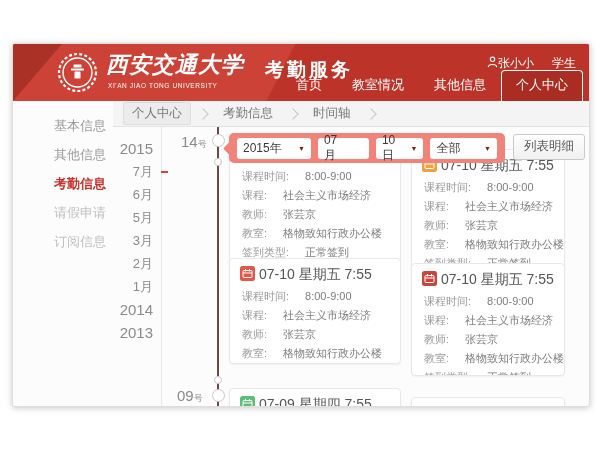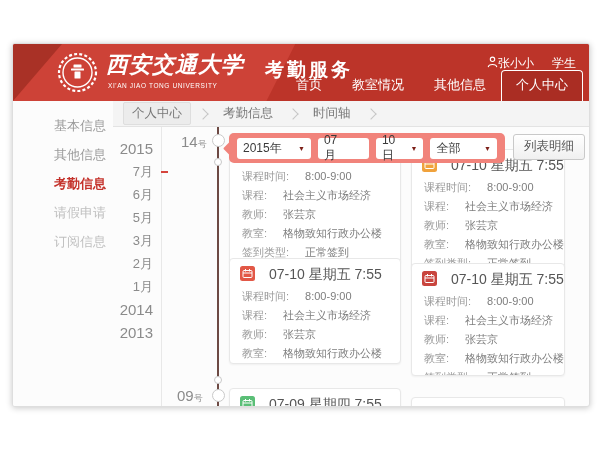--- a/index.html
+++ b/index.html
@@ -62,21 +62,21 @@
   .dd-year{width:80px;}.dd-month{width:51px;gap:43px;}.dd-day{width:51px;}.dd-type{width:72px;}
   .listbtn{position:absolute;left:400px;top:7px;height:24px;line-height:22px;padding:0 10px;
         background:linear-gradient(#ffffff,#f0f0f0);border:1px solid #c9c9c9;border-radius:3px;
         font-size:12.5px;color:#555;z-index:7;cursor:default;white-space:nowrap;}
 
   
   .card{position:absolute;background:#fff;border:1px solid #e8e8e8;border-radius:4px;
         box-shadow:0 1px 2px rgba(0,0,0,.05);box-sizing:border-box;overflow:hidden;}
   .card::before{content:'';position:absolute;left:-5px;top:12px;width:8px;height:8px;background:#fff;
         border-left:1px solid #e8e8e8;border-bottom:1px solid #e8e8e8;transform:rotate(45deg);}
-  .card-hd{display:flex;align-items:center;gap:14px;padding:7px 10px 3px;font-size:14px;color:#555;white-space:nowrap;}
+  .card-hd{display:flex;align-items:center;gap:4px;padding:7px 10px 3px;font-size:14px;color:#555;white-space:nowrap;}
   .card-row{padding:0 10px 0 12px;font-size:11px;line-height:19px;white-space:nowrap;}
   .card-row .lbl{color:#9b9b9b;}
   .card-row .val{color:#7d7d7d;margin-left:16px;}
 </style>
 </head>
 <body>
 
 <div class="stage">
   <div class="page">
 

